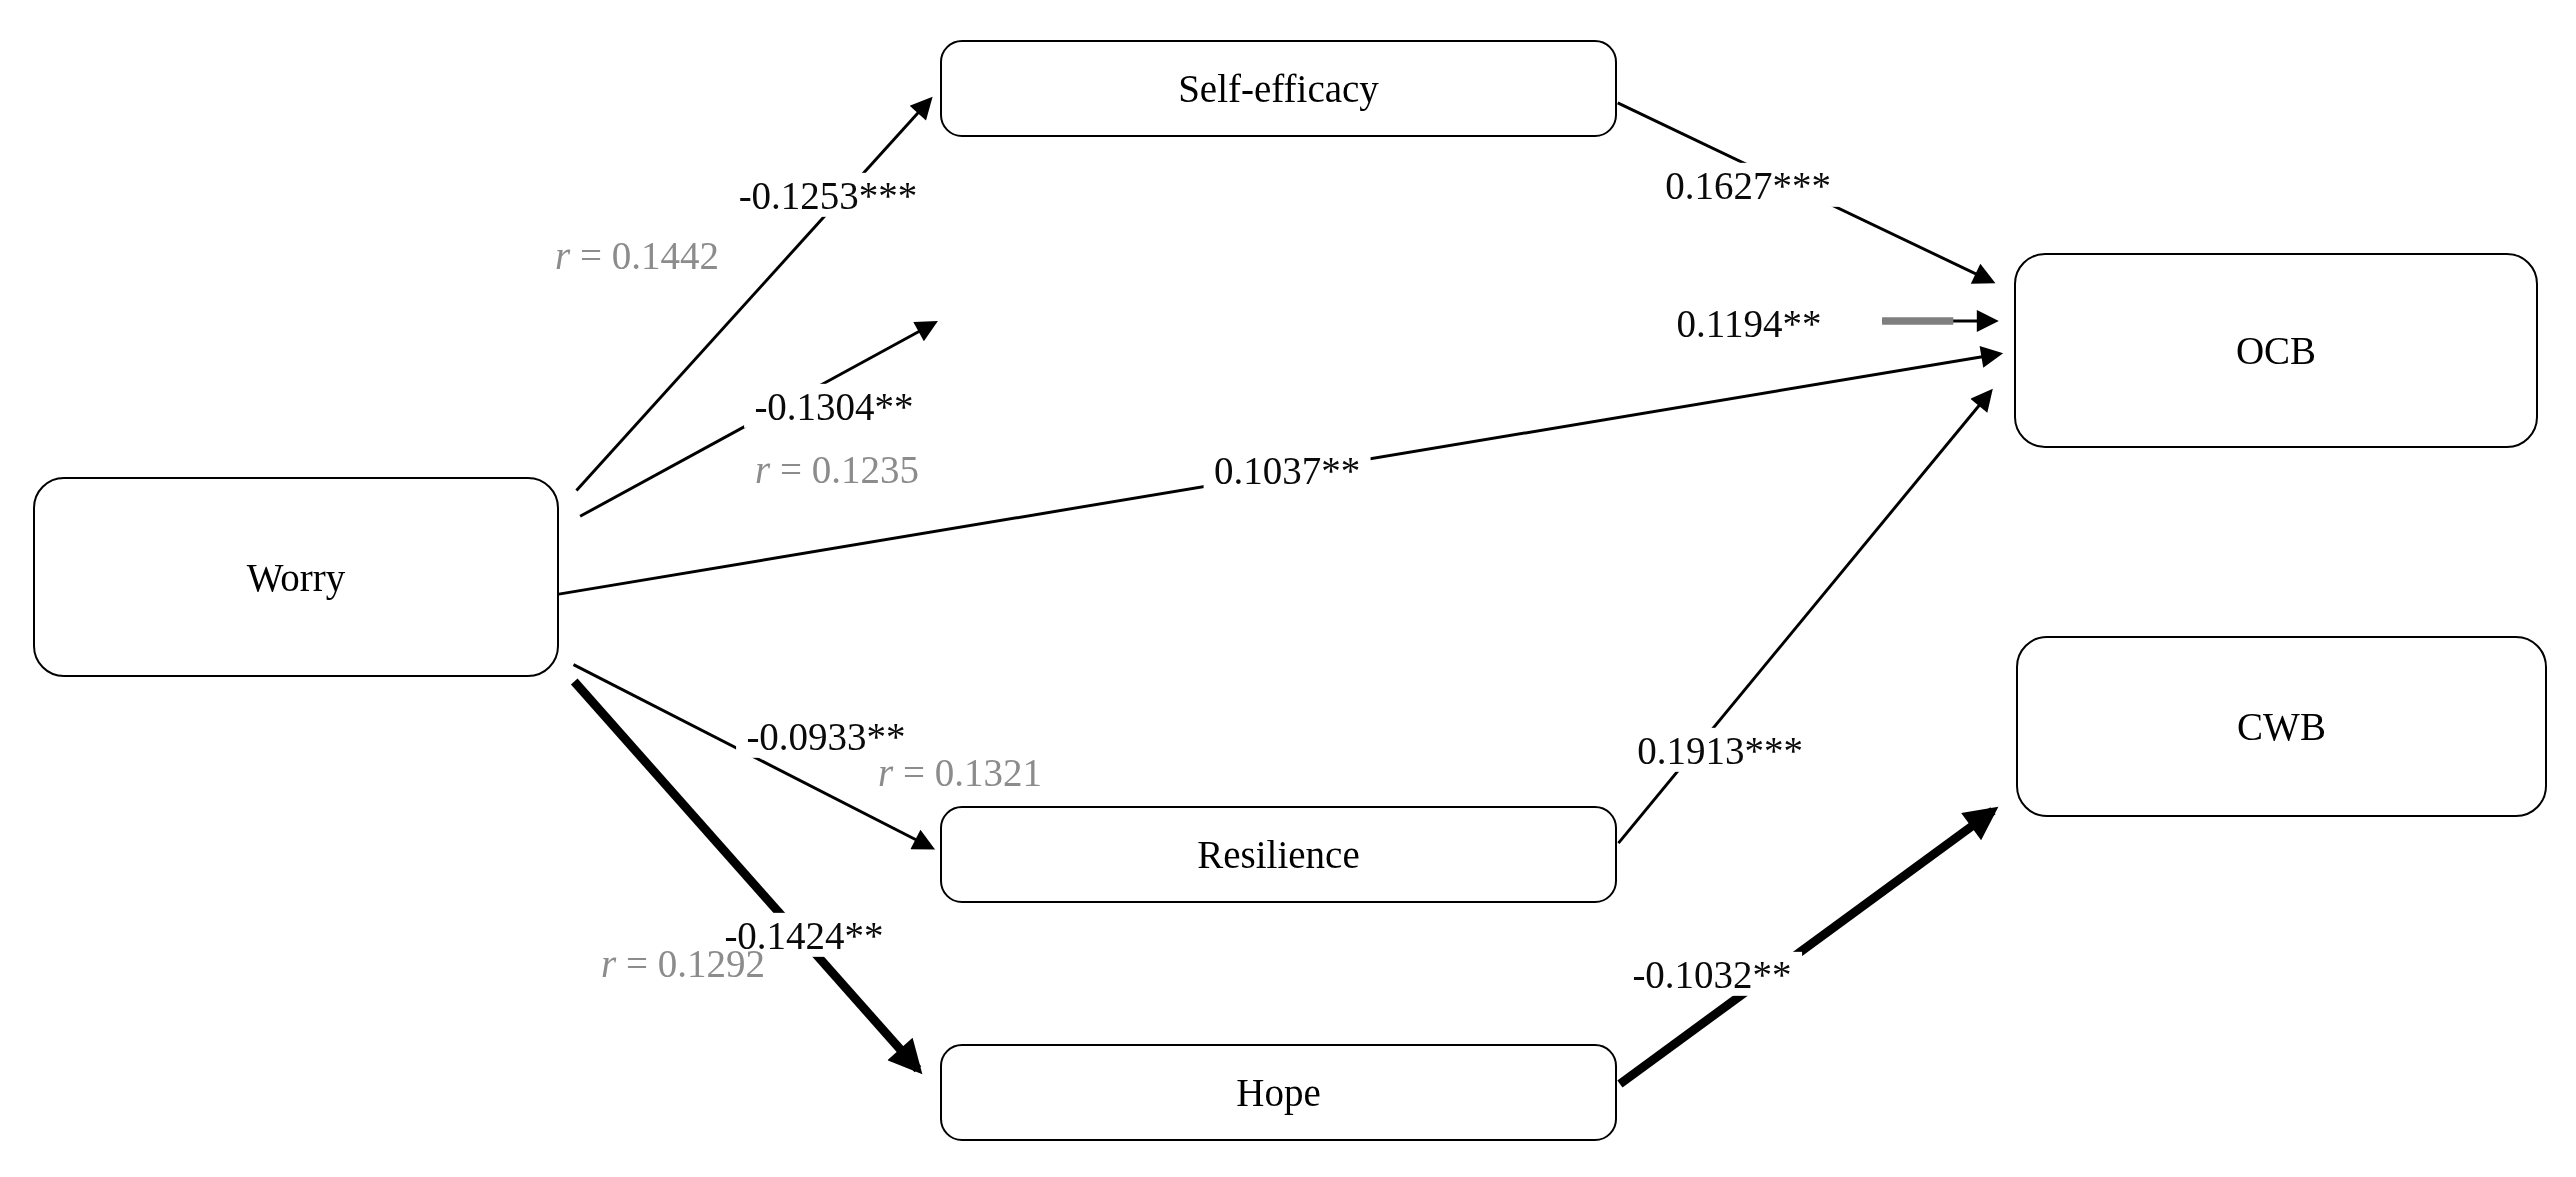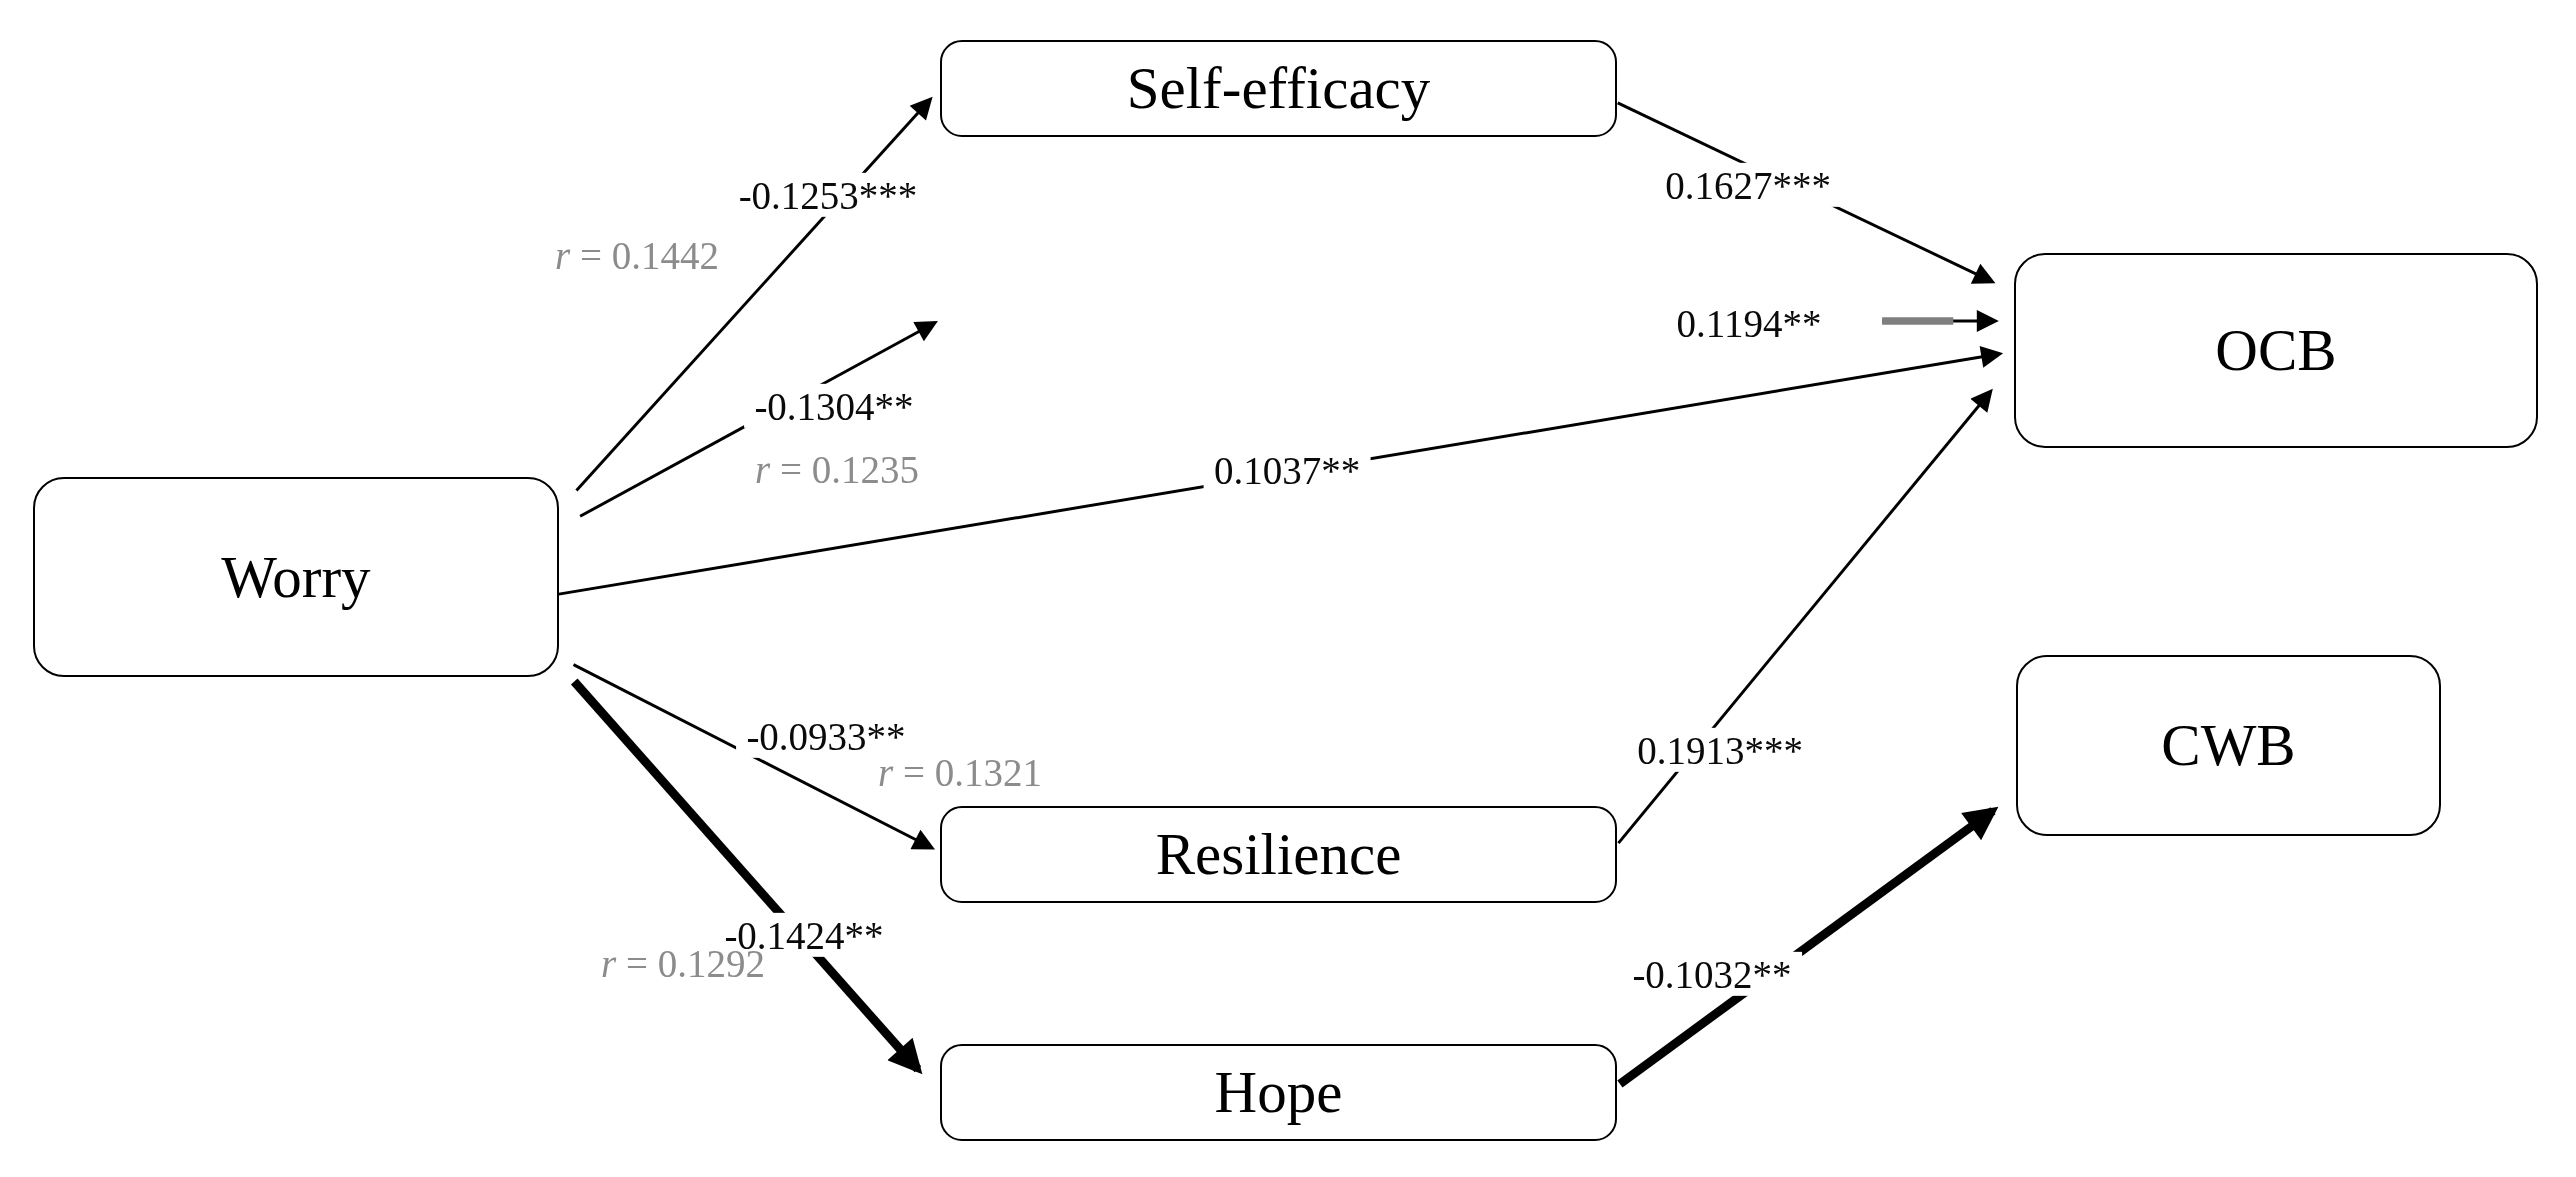--- a/index.html
+++ b/index.html
@@ -24,35 +24,35 @@
   }
   .node {
     position: absolute;
     box-sizing: border-box;
     border: 2.9px solid #000000;
     border-radius: 31px;
     background: #ffffff;
     display: flex;
     align-items: center;
     justify-content: center;
-    font-size: 59px;
+    font-size: 39px;
     color: #000000;
     white-space: nowrap;
   }
   .node.mediator {
     border-radius: 22px;
   }
   
   .node.worry        { left: 33px;   top: 477px;  width: 526px; height: 200px; }
   .node.selfefficacy { left: 940px; top: 40px;   width: 677px; height: 97px; }
   .node.optimism     { left: 940px; top: 274px;  width: 677px; height: 97px; }
   .node.resilience   { left: 940px; top: 806px; width: 677px; height: 97px; }
   .node.hope         { left: 940px; top: 1044px; width: 677px; height: 97px; }
   .node.ocb          { left: 2014px; top: 253px;  width: 524px; height: 195px; }
-  .node.cwb          { left: 2016px; top: 655px;  width: 425px; height: 181px; }
+  .node.cwb          { left: 2016px; top: 636px;  width: 531px; height: 181px; }
 
   .lbl {
     position: absolute;
     transform: translate(-50%, -50%);
     white-space: nowrap;
     font-size: 39px;
     line-height: 1.06;
   }
   .coef {
     color: #0a0a0a;

